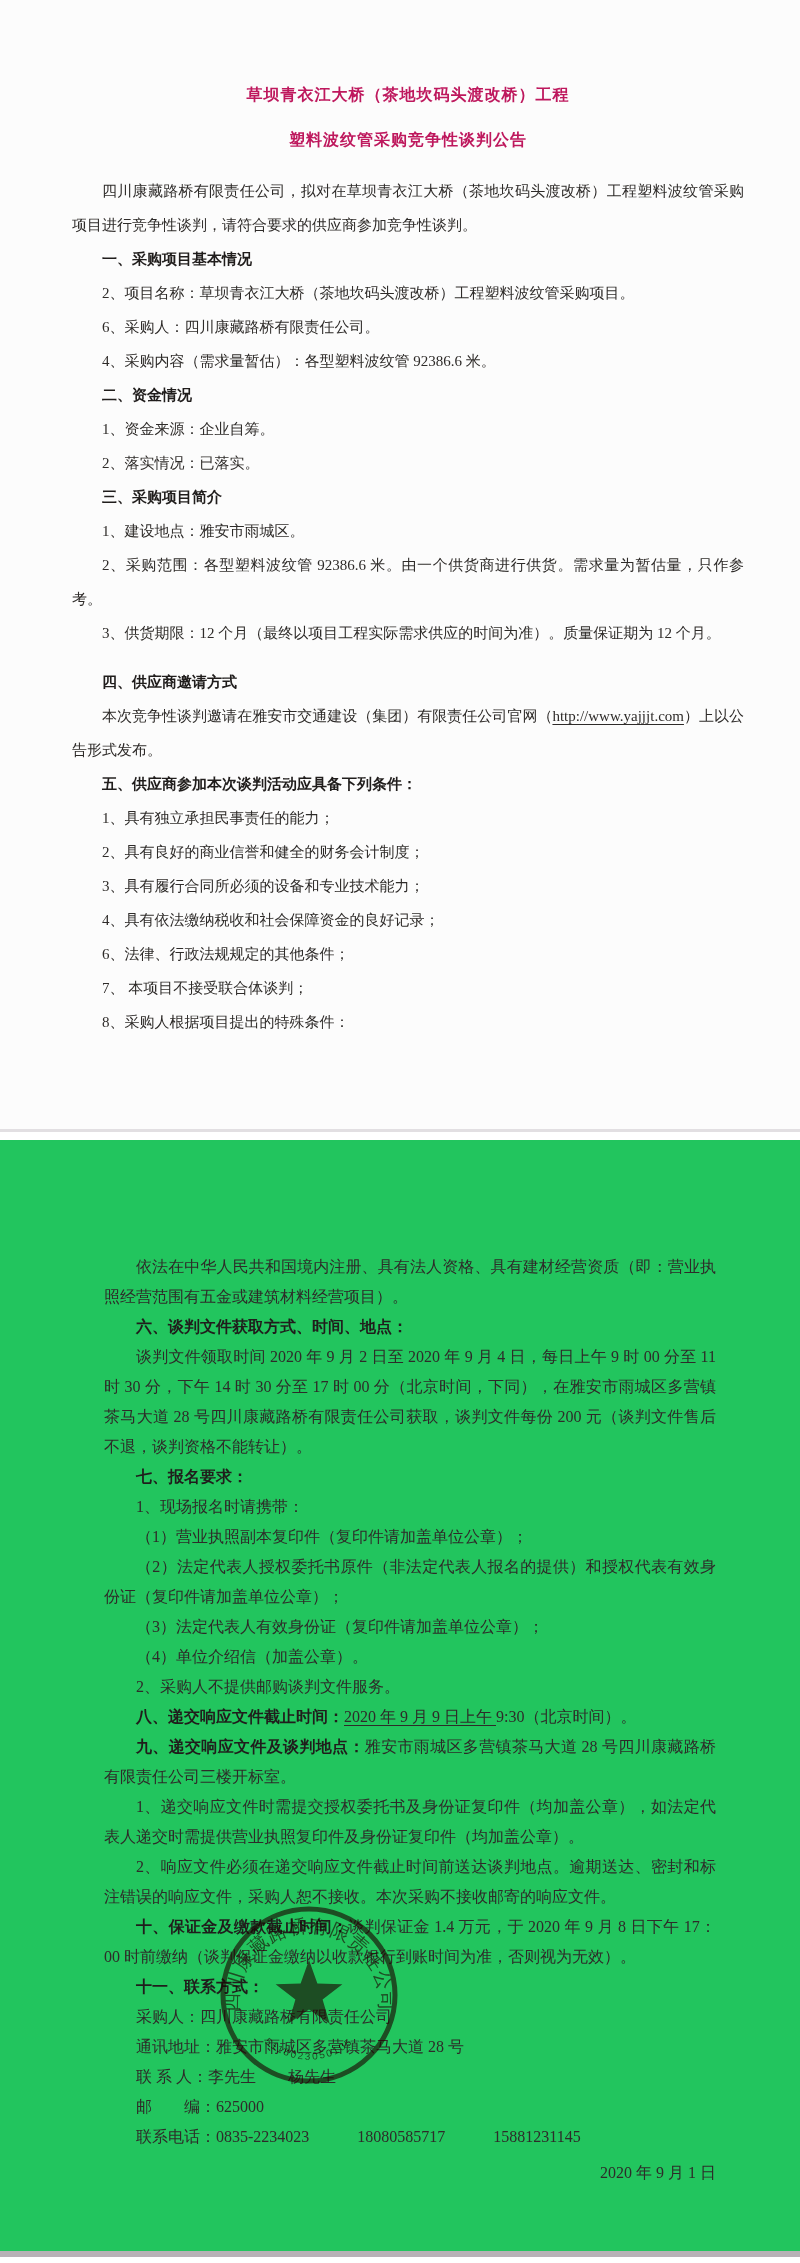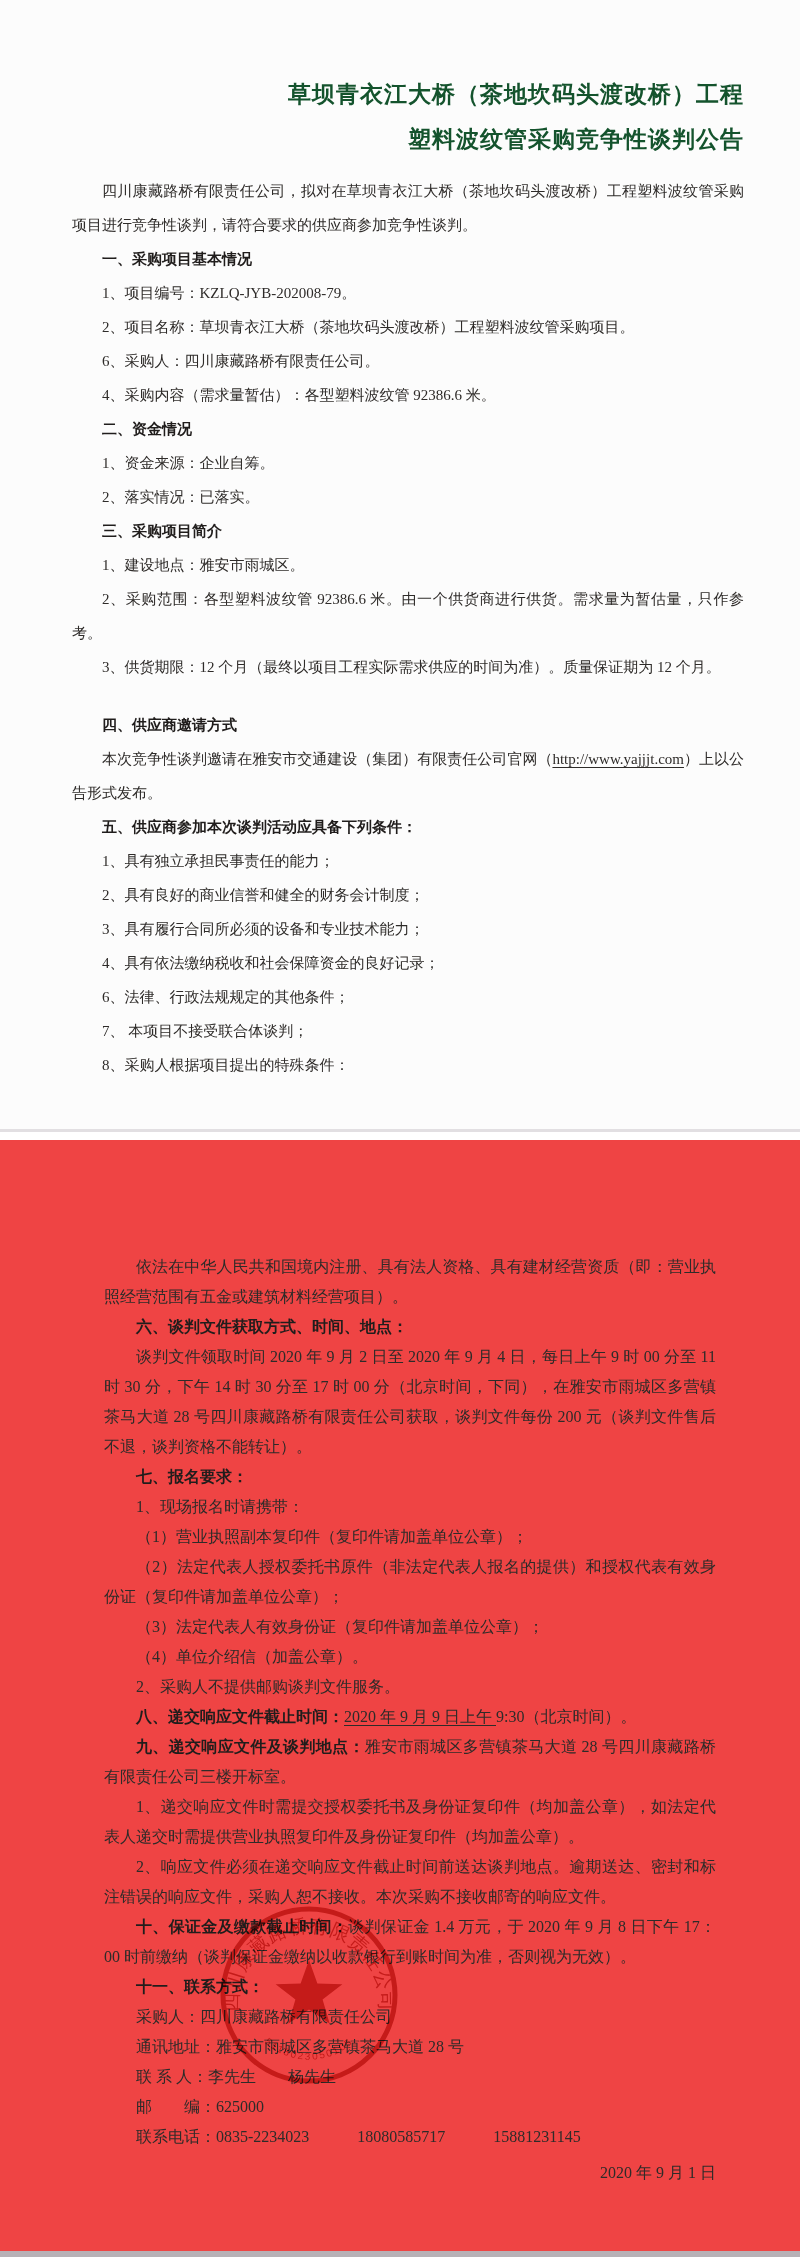--- a/index.html
+++ b/index.html
@@ -7,37 +7,37 @@
     position:relative;width:800px;height:2263px;background:#ffffff;
     font-family:"Liberation Serif","DejaVu Serif",serif;color:#2e2b29;overflow:hidden;
   }
   .page{position:absolute;left:0;width:800px;box-sizing:border-box;}
   .page1{
     top:0;height:1132px;background:#fcfcfc;
     border-bottom:3px solid #e2dfe2;
     padding:72px 56px 0 72px;
   }
   .page2{
-    top:1140px;height:1117px;background:#ef4444;
+    top:1140px;height:1117px;background:#22c55e;
     border-bottom:6px solid #b7b1b6;
     padding:112px 84px 0 104px;
   }
   .title{
-    margin:0;font-size:23px;font-weight:bold;color:#14532d;
-    text-align:right;line-height:45px;letter-spacing:1px;
+    margin:0;font-size:16px;font-weight:bold;color:#be185d;
+    text-align:center;line-height:45px;letter-spacing:1px;
   }
   .titles{margin-bottom:12px;}
   .p{
     margin:0;font-size:15px;line-height:34px;
     text-indent:2em;text-align:justify;color:#2e2b29;
   }
   .p2{font-size:16px;line-height:30px;}
   .b{font-weight:bold;color:#201d1c;}
   .u{text-decoration:underline;text-underline-offset:3px;}
-  .gap-top{margin-top:24px;}
+  .gap-top{margin-top:15px;}
   .pre{white-space:pre-wrap;}
   .date-line{text-align:right;text-indent:0;margin-top:6px;}
   .stamp{
     position:absolute;left:216px;top:762px;width:186px;height:186px;
     opacity:0.82;mix-blend-mode:multiply;pointer-events:none;z-index:3;
   }
   .stamp svg{display:block;width:186px;height:186px;}
 </style>
 </head>
 <body>
@@ -46,21 +46,20 @@
 
   <div class="page page1">
     <div class="titles">
       <h1 class="title">草坝青衣江大桥（茶地坎码头渡改桥）工程</h1>
       <h1 class="title">塑料波纹管采购竞争性谈判公告</h1>
     </div>
 
     <p class="p">四川康藏路桥有限责任公司，拟对在草坝青衣江大桥（茶地坎码头渡改桥）工程塑料波纹管采购项目进行竞争性谈判，请符合要求的供应商参加竞争性谈判。</p>
 
     <p class="p b">一、采购项目基本情况</p>
-    <p class="p">1、项目编号：KZLQ-JYB-202008-79。</p>
     <p class="p">2、项目名称：草坝青衣江大桥（茶地坎码头渡改桥）工程塑料波纹管采购项目。</p>
     <p class="p">6、采购人：四川康藏路桥有限责任公司。</p>
     <p class="p">4、采购内容（需求量暂估）：各型塑料波纹管 92386.6 米。</p>
 
     <p class="p b">二、资金情况</p>
     <p class="p">1、资金来源：企业自筹。</p>
     <p class="p">2、落实情况：已落实。</p>
 
     <p class="p b">三、采购项目简介</p>
     <p class="p">1、建设地点：雅安市雨城区。</p>

